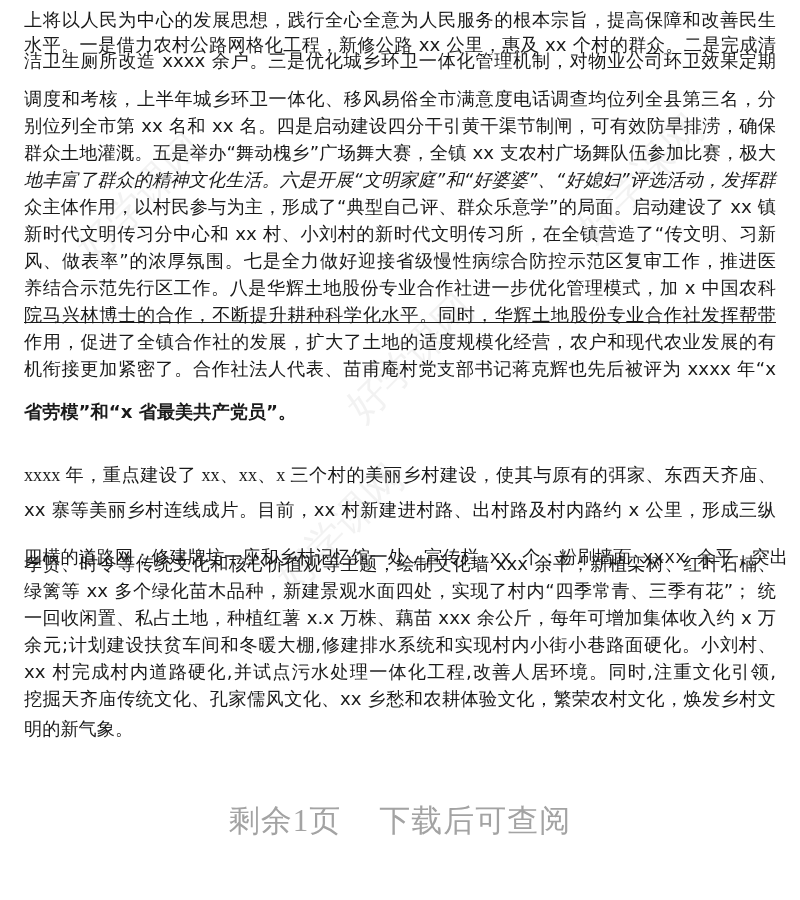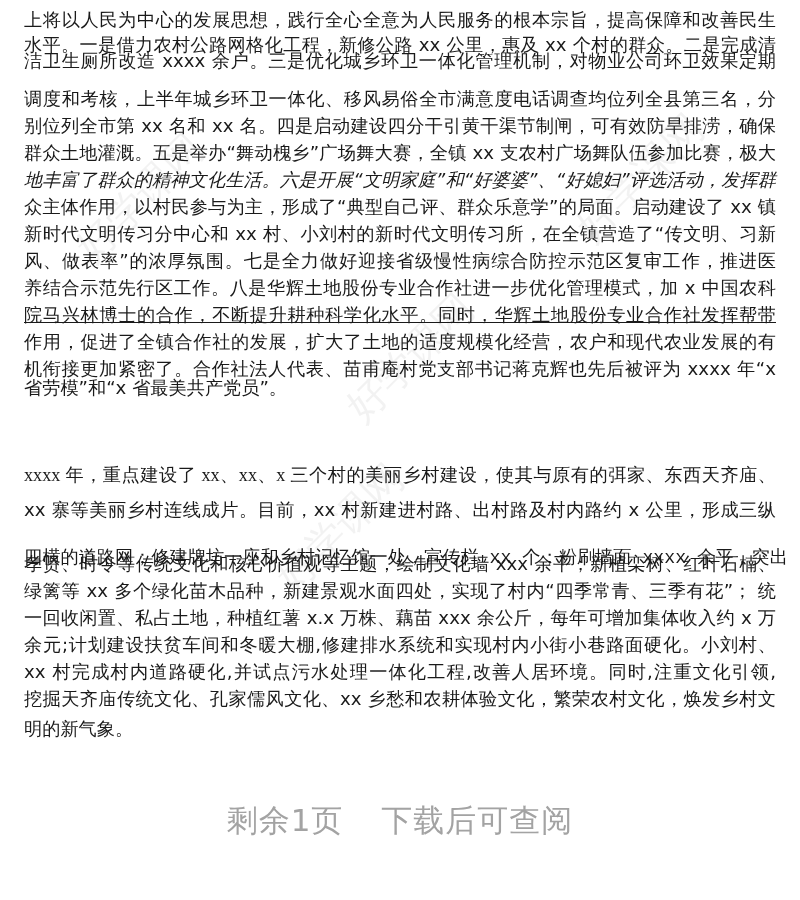--- a/index.html
+++ b/index.html
@@ -49,20 +49,21 @@
   }
   .footer-note {
     position: absolute;
     top: 800px;
     left: 0;
     width: 800px;
     text-align: center;
     font-size: 31px;
     color: #a3a3a3;
     letter-spacing: 1px;
+    font-family: Liberation Serif, serif;
   }
   .footer-note span.gap {
     display: inline-block;
     width: 38px;
   }
 </style>
 </head>
 <body>
 
 <div class="page">
@@ -80,21 +81,21 @@
     <div class="line" style="top:92px;">别位列全市第 xx 名和 xx 名。四是启动建设四分干引黄干渠节制闸，可有效防旱排涝，确保</div>
     <div class="line" style="top:119px;">群众土地灌溉。五是举办“舞动槐乡”广场舞大赛，全镇 xx 支农村广场舞队伍参加比赛，极大</div>
     <div class="line" style="top:146px;font-style:italic;">地丰富了群众的精神文化生活。六是开展“文明家庭”和“好婆婆”、“好媳妇”评选活动，发挥群</div>
     <div class="line" style="top:173px;">众主体作用，以村民参与为主，形成了“典型自己评、群众乐意学”的局面。启动建设了 xx 镇</div>
     <div class="line" style="top:200px;">新时代文明传习分中心和 xx 村、小刘村的新时代文明传习所，在全镇营造了“传文明、习新</div>
     <div class="line" style="top:227px;">风、做表率”的浓厚氛围。七是全力做好迎接省级慢性病综合防控示范区复审工作，推进医</div>
     <div class="line" style="top:254px;">养结合示范先行区工作。八是华辉土地股份专业合作社进一步优化管理模式，加 x 中国农科</div>
     <div class="line" style="top:281px;text-decoration:underline;">院马兴林博士的合作，不断提升耕种科学化水平。同时，华辉土地股份专业合作社发挥帮带</div>
     <div class="line" style="top:308px;">作用，促进了全镇合作社的发展，扩大了土地的适度规模化经营，农户和现代农业发展的有</div>
     <div class="line" style="top:335px;">机衔接更加紧密了。合作社法人代表、苗甫庵村党支部书记蒋克辉也先后被评为  xxxx  年“x</div>
-    <div class="line last" style="top:354px;">省劳模”和“x 省最美共产党员”。</div>
+    <div class="line last" style="top:378px;font-weight:bold;">省劳模”和“x 省最美共产党员”。</div>
   </div>
 
 
   <div>
     <div class="line" style="top:442px;font-family:Liberation Serif, serif;">xxxx 年，重点建设了 xx、xx、x 三个村的美丽乡村建设，使其与原有的弭家、东西天齐庙、</div>
     <div class="line" style="top:476px;">xx 寨等美丽乡村连线成片。目前，xx 村新建进村路、出村路及村内路约 x 公里，形成三纵</div>
     <div class="line" style="top:525px;font-family:Liberation Mono, monospace;">四横的道路网；修建牌坊一座和乡村记忆馆一处，宣传栏 xx 个；粉刷墙面 xxxx 余平，突出</div>
     <div class="line" style="top:530px;">孝贤、时令等传统文化和核心价值观等主题，绘制文化墙 xxx 余平；新植栾树、红叶石楠、</div>
     <div class="line" style="top:557px;">绿篱等 xx 多个绿化苗木品种，新建景观水面四处，实现了村内“四季常青、三季有花”；  统</div>
     <div class="line" style="top:584px;">一回收闲置、私占土地，种植红薯 x.x 万株、藕苗 xxx 余公斤，每年可增加集体收入约 x 万</div>

